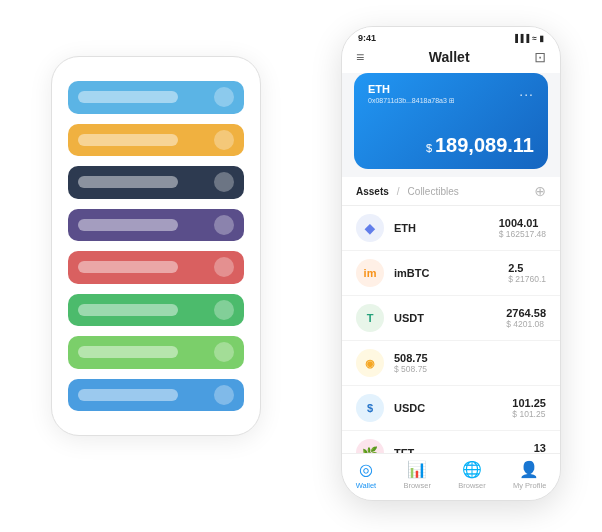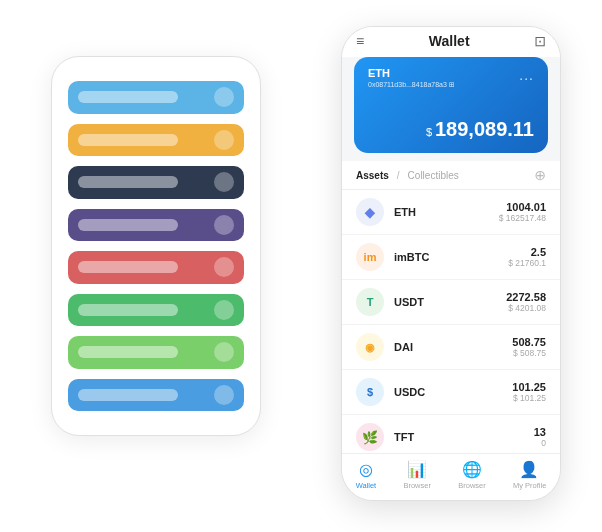--- a/index.html
+++ b/index.html
@@ -216,21 +216,20 @@
       font-size: 14px;
       flex-shrink: 0;
     }
     .asset-name {
       font-size: 11px;
       font-weight: 600;
       color: #222;
       flex: 1;
     }
     .asset-amounts {
-      text-align: right;
     }
     .asset-amount-main {
       font-size: 11px;
       font-weight: 600;
       color: #222;
     }
     .asset-amount-usd {
       font-size: 8.5px;
       color: #aaa;
     }
@@ -324,20 +323,28 @@
       <div class="card-icon"></div>
     </div>
     <div class="card-item c8">
       <div class="card-item-bar"></div>
       <div class="card-icon"></div>
     </div>
   </div>
 
   <div class="fg-phone">
 
+    <div class="phone-status-bar">
+      <span>9:41</span>
+      <div class="status-icons">
+        <span>▐▐▐</span>
+        <span>≈</span>
+        <span>▮</span>
+      </div>
+    </div>
 
     <div class="phone-header">
       <span class="header-icon">≡</span>
       <span class="header-title">Wallet</span>
       <span class="header-icon">⊡</span>
     </div>
 
     <div class="wallet-card">
       <div class="wallet-card-dots">...</div>
       <div class="wallet-card-title">ETH</div>
@@ -376,28 +383,27 @@
         <div class="asset-amounts">
           <div class="asset-amount-main">2.5</div>
           <div class="asset-amount-usd">$ 21760.1</div>
         </div>
       </div>
 
       <div class="asset-row">
         <div class="asset-icon usdt-icon" style="font-size:11px;font-weight:bold;">T</div>
         <span class="asset-name">USDT</span>
         <div class="asset-amounts">
-          <div class="asset-amount-main">2272.58</div>
+          <div class="asset-amount-main">2764.58</div>
           <div class="asset-amount-usd">$ 4201.08</div>
         </div>
       </div>
 
       <div class="asset-row">
         <div class="asset-icon dai-icon" style="font-size:11px;font-weight:bold;">◉</div>
-        <span class="asset-name">DAI</span>
         <div class="asset-amounts">
           <div class="asset-amount-main">508.75</div>
           <div class="asset-amount-usd">$ 508.75</div>
         </div>
       </div>
 
       <div class="asset-row">
         <div class="asset-icon usdc-icon" style="font-size:11px;font-weight:bold;">$</div>
         <span class="asset-name">USDC</span>
         <div class="asset-amounts">

